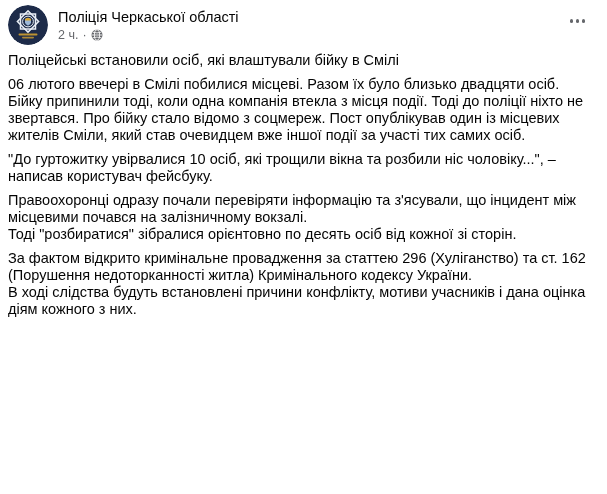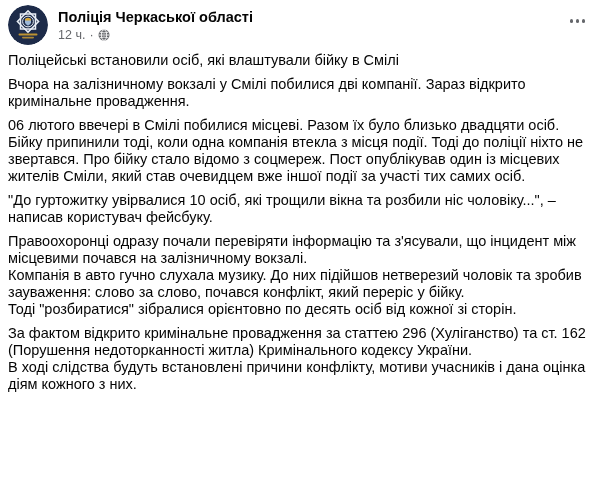--- a/index.html
+++ b/index.html
@@ -14,21 +14,21 @@
 
   
   .post-header { display: flex; align-items: flex-start; padding-bottom: 6px; }
   .avatar {
     width: 40px; height: 40px; flex: 0 0 40px;
     border-radius: 50%; overflow: hidden; cursor: pointer;
   }
   .avatar svg { display: block; }
   .hmeta { margin-left: 10px; flex: 1 1 auto; padding-top: 3px; min-width: 0; }
   .page-name {
-    font-size: 14.5px; font-weight: 700; line-height: 18px;
+    font-size: 14.5px; font-weight: 400; line-height: 18px;
     color: #050505; cursor: pointer; display: inline-block;
   }
   .sub {
     display: flex; align-items: center; gap: 4px;
     color: #65676b; font-size: 12.5px; line-height: 16px; margin-top: 1px;
   }
   .ts { cursor: pointer; }
   .globe { display: inline-flex; align-items: center; }
   .more-btn {
     margin-left: auto; display: flex; align-items: center; gap: 2.5px;
@@ -61,21 +61,21 @@
           </g>
           <rect x="10.5" y="28.5" width="19" height="2" rx="1" fill="#d9a62e" opacity="0.85"></rect>
           <rect x="14" y="31.8" width="12" height="1.6" rx="0.8" fill="#d9a62e" opacity="0.75"></rect>
         </svg>
       </span>
     </div>
 
     <div class="hmeta">
       <span class="page-name">Поліція Черкаської області</span>
       <div class="sub">
-        <span class="ts">12 ч.</span>
+        <span class="ts">2 ч.</span>
         <span>·</span>
         <span class="globe">
           <svg width="12" height="12" viewBox="0 0 12 12" xmlns="http://www.w3.org/2000/svg">
             <circle cx="6" cy="6" r="5.5" fill="#65676b"></circle>
             <g stroke="#ffffff" stroke-width="0.9" fill="none" opacity="0.95">
               <line x1="0.8" y1="6" x2="11.2" y2="6"></line>
               <ellipse cx="6" cy="6" rx="2.6" ry="5.2"></ellipse>
               <path d="M1.6 3.2 Q6 4.6 10.4 3.2"></path>
               <path d="M1.6 8.8 Q6 7.4 10.4 8.8"></path>
             </g>
@@ -92,35 +92,31 @@
       </span>
     </div>
   </div>
 
   <div class="post-body">
 
     <div class="block title-block">
       <div class="line">Поліцейські встановили осіб, які влаштували бійку в Смілі</div>
     </div>
 
-    <div class="block">
-      <div class="line">Вчора на залізничному вокзалі у Смілі побилися дві компанії. Зараз відкрито кримінальне провадження.</div>
-    </div>
 
     <div class="block">
       <div class="line">06 лютого ввечері в Смілі побилися місцеві. Разом їх було близько двадцяти осіб. Бійку припинили тоді, коли одна компанія втекла з місця події. Тоді до поліції ніхто не звертався. Про бійку стало відомо з соцмереж. Пост опублікував один із місцевих жителів Сміли, який став очевидцем вже іншої події за участі тих самих осіб.</div>
     </div>
 
     <div class="block">
       <div class="line">"До гуртожитку увірвалися 10 осіб, які трощили вікна та розбили ніс чоловіку...", – написав користувач фейсбуку.</div>
     </div>
 
     <div class="block">
       <div class="line">Правоохоронці одразу почали перевіряти інформацію та з'ясували, що інцидент між місцевими почався на залізничному вокзалі.</div>
-      <div class="line">Компанія в авто гучно слухала музику. До них підійшов нетверезий чоловік та зробив зауваження: слово за слово, почався конфлікт, який переріс у бійку.</div>
       <div class="line">Тоді "розбиратися" зібралися орієнтовно по десять осіб від кожної зі сторін.</div>
     </div>
 
     <div class="block">
       <div class="line">За фактом відкрито кримінальне провадження за статтею 296 (Хуліганство) та ст. 162 (Порушення недоторканності житла) Кримінального кодексу України.</div>
       <div class="line">В ході слідства будуть встановлені причини конфлікту, мотиви учасників і дана оцінка діям кожного з них.</div>
     </div>
 
   </div>
 </div>

